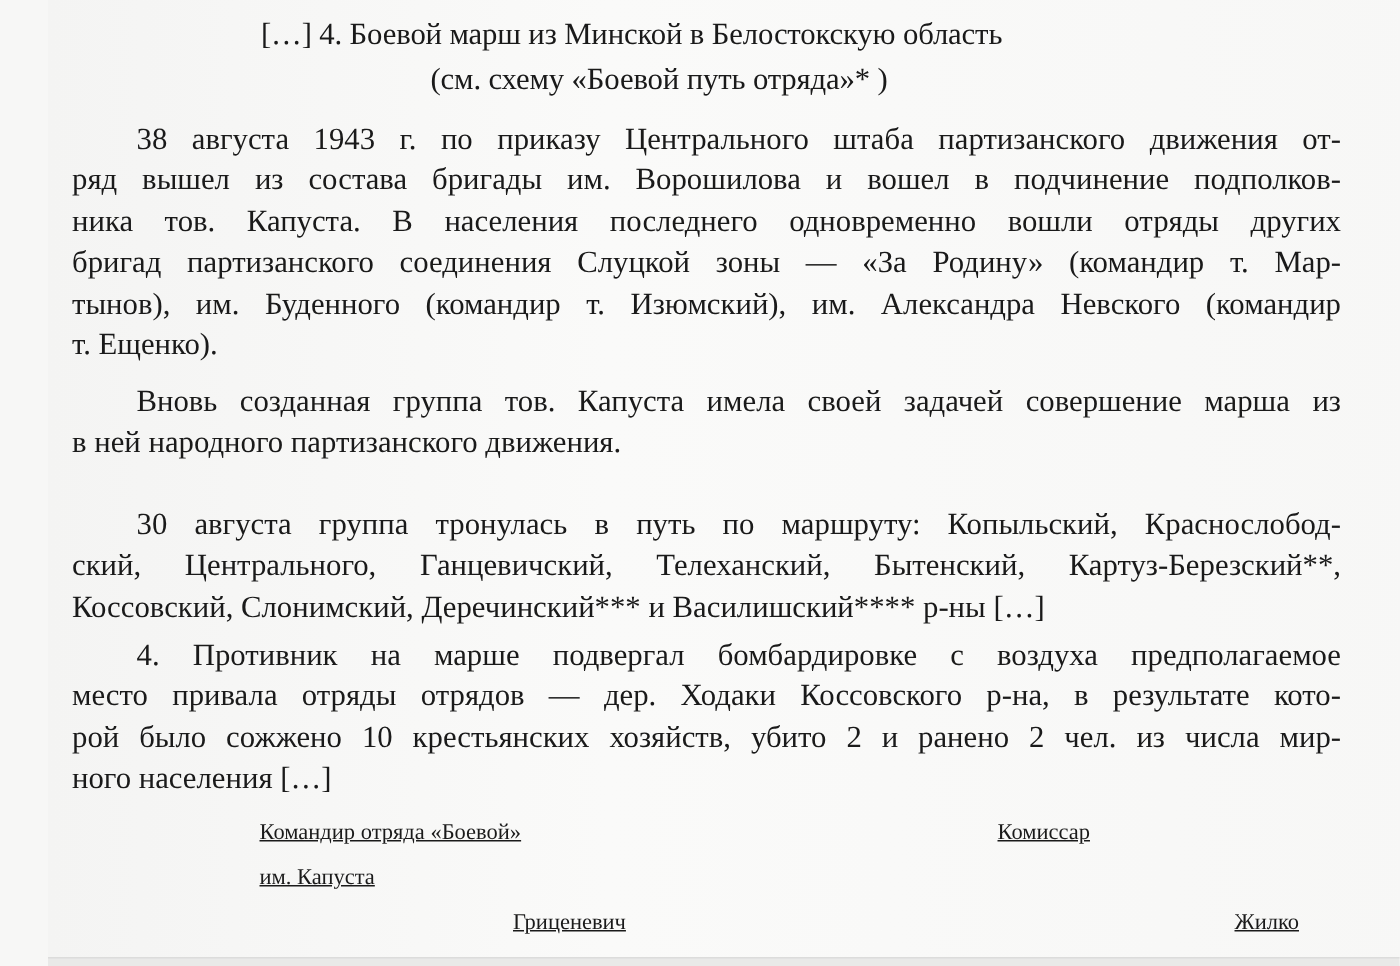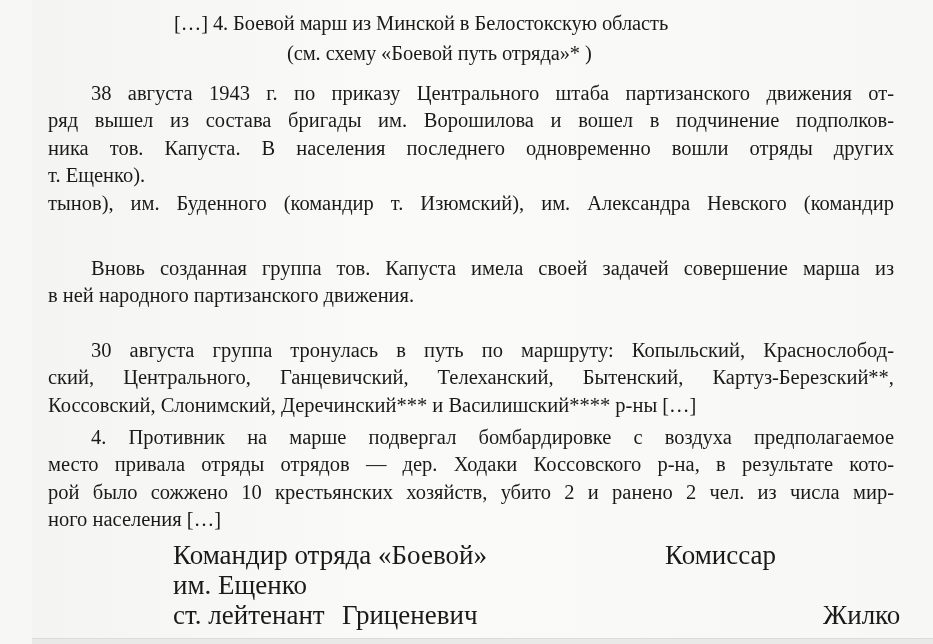--- a/index.html
+++ b/index.html
@@ -27,37 +27,38 @@
   .h2 { top:40px; padding-left:255px; }
   .para {
     position:absolute; left:16px; width:846px;
     font-size:20.5px; line-height:27.4px;
     text-align:justify; text-align-last:left;
   }
   .para .line { display:block; white-space:nowrap; text-align-last:justify; }
   .para .line.last { text-align-last:left; }
   .indent { padding-left:43px; }
   .sig {
-    position:absolute; font-size:27px; line-height:26px; white-space:nowrap;
+    position:absolute; font-size:15px; line-height:26px; white-space:nowrap;text-decoration:underline;
   }
 </style>
 </head>
 <body>
 
 <div class="page">
 
   <div class="heading h1">[…] 4. Боевой марш из Минской в Белостокскую область</div>
   <div class="heading h2">(см. схему «Боевой путь отряда»* )</div>
 
   <div class="para" style="top:80px;">
     <span class="line indent">38 августа 1943 г. по приказу Центрального штаба партизанского движения от-</span>
     <span class="line">ряд вышел из состава бригады им. Ворошилова и вошел в подчинение подполков-</span>
     <span class="line">ника тов. Капуста. В населения последнего одновременно вошли отряды других</span>
+    <span class="line">бригад партизанского соединения Слуцкой зоны — «За Родину» (командир т. Мар-</span>
+    <span class="line">тынов), им. Буденного (командир т. Изюмский), им. Александра Невского (командир</span>
     <span class="line last">т. Ещенко).</span>
-    <span class="line">тынов), им. Буденного (командир т. Изюмский), им. Александра Невского (командир</span>
   </div>
 
   <div class="para" style="top:255px;">
     <span class="line indent">Вновь созданная группа тов. Капуста имела своей задачей совершение марша из</span>
     <span class="line last">в ней народного партизанского движения.</span>
   </div>
 
   <div class="para" style="top:337px;">
     <span class="line indent">30 августа группа тронулась в путь по маршруту: Копыльский, Краснослобод-</span>
     <span class="line">ский, Центрального, Ганцевичский, Телеханский, Бытенский, Картуз-Березский**,</span>
@@ -65,20 +66,19 @@
   </div>
 
   <div class="para" style="top:424px;">
     <span class="line indent">4. Противник на марше подвергал бомбардировке с воздуха предполагаемое</span>
     <span class="line">место привала отряды отрядов — дер. Ходаки Коссовского р-на, в результате кото-</span>
     <span class="line">рой было сожжено 10 крестьянских хозяйств, убито 2 и ранено 2 чел. из числа мир-</span>
     <span class="line last">ного населения […]</span>
   </div>
 
   <div class="sig" style="left:141px; top:542px;">Командир отряда «Боевой»</div>
-  <div class="sig" style="left:141px; top:572px;">им. Ещенко</div>
-  <div class="sig" style="left:141px; top:602px;">ст. лейтенант</div>
+  <div class="sig" style="left:141px; top:572px;">им. Капуста</div>
   <div class="sig" style="left:310px; top:602px;">Гриценевич</div>
   <div class="sig" style="left:633px; top:542px;">Комиссар</div>
   <div class="sig" style="left:791px; top:602px;">Жилко</div>
 
   <div class="bottom-edge"></div>
 </div>
 
 </body></html>

